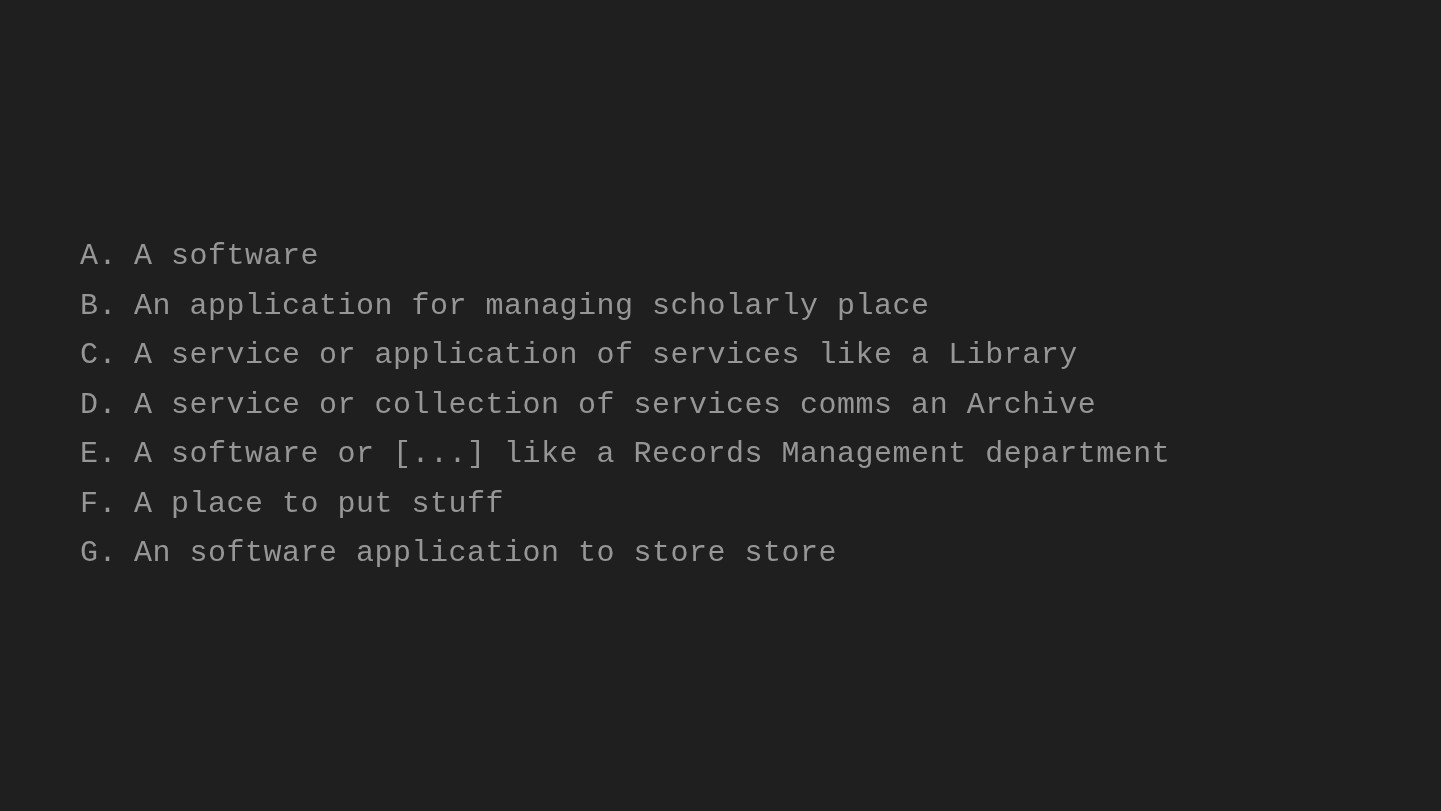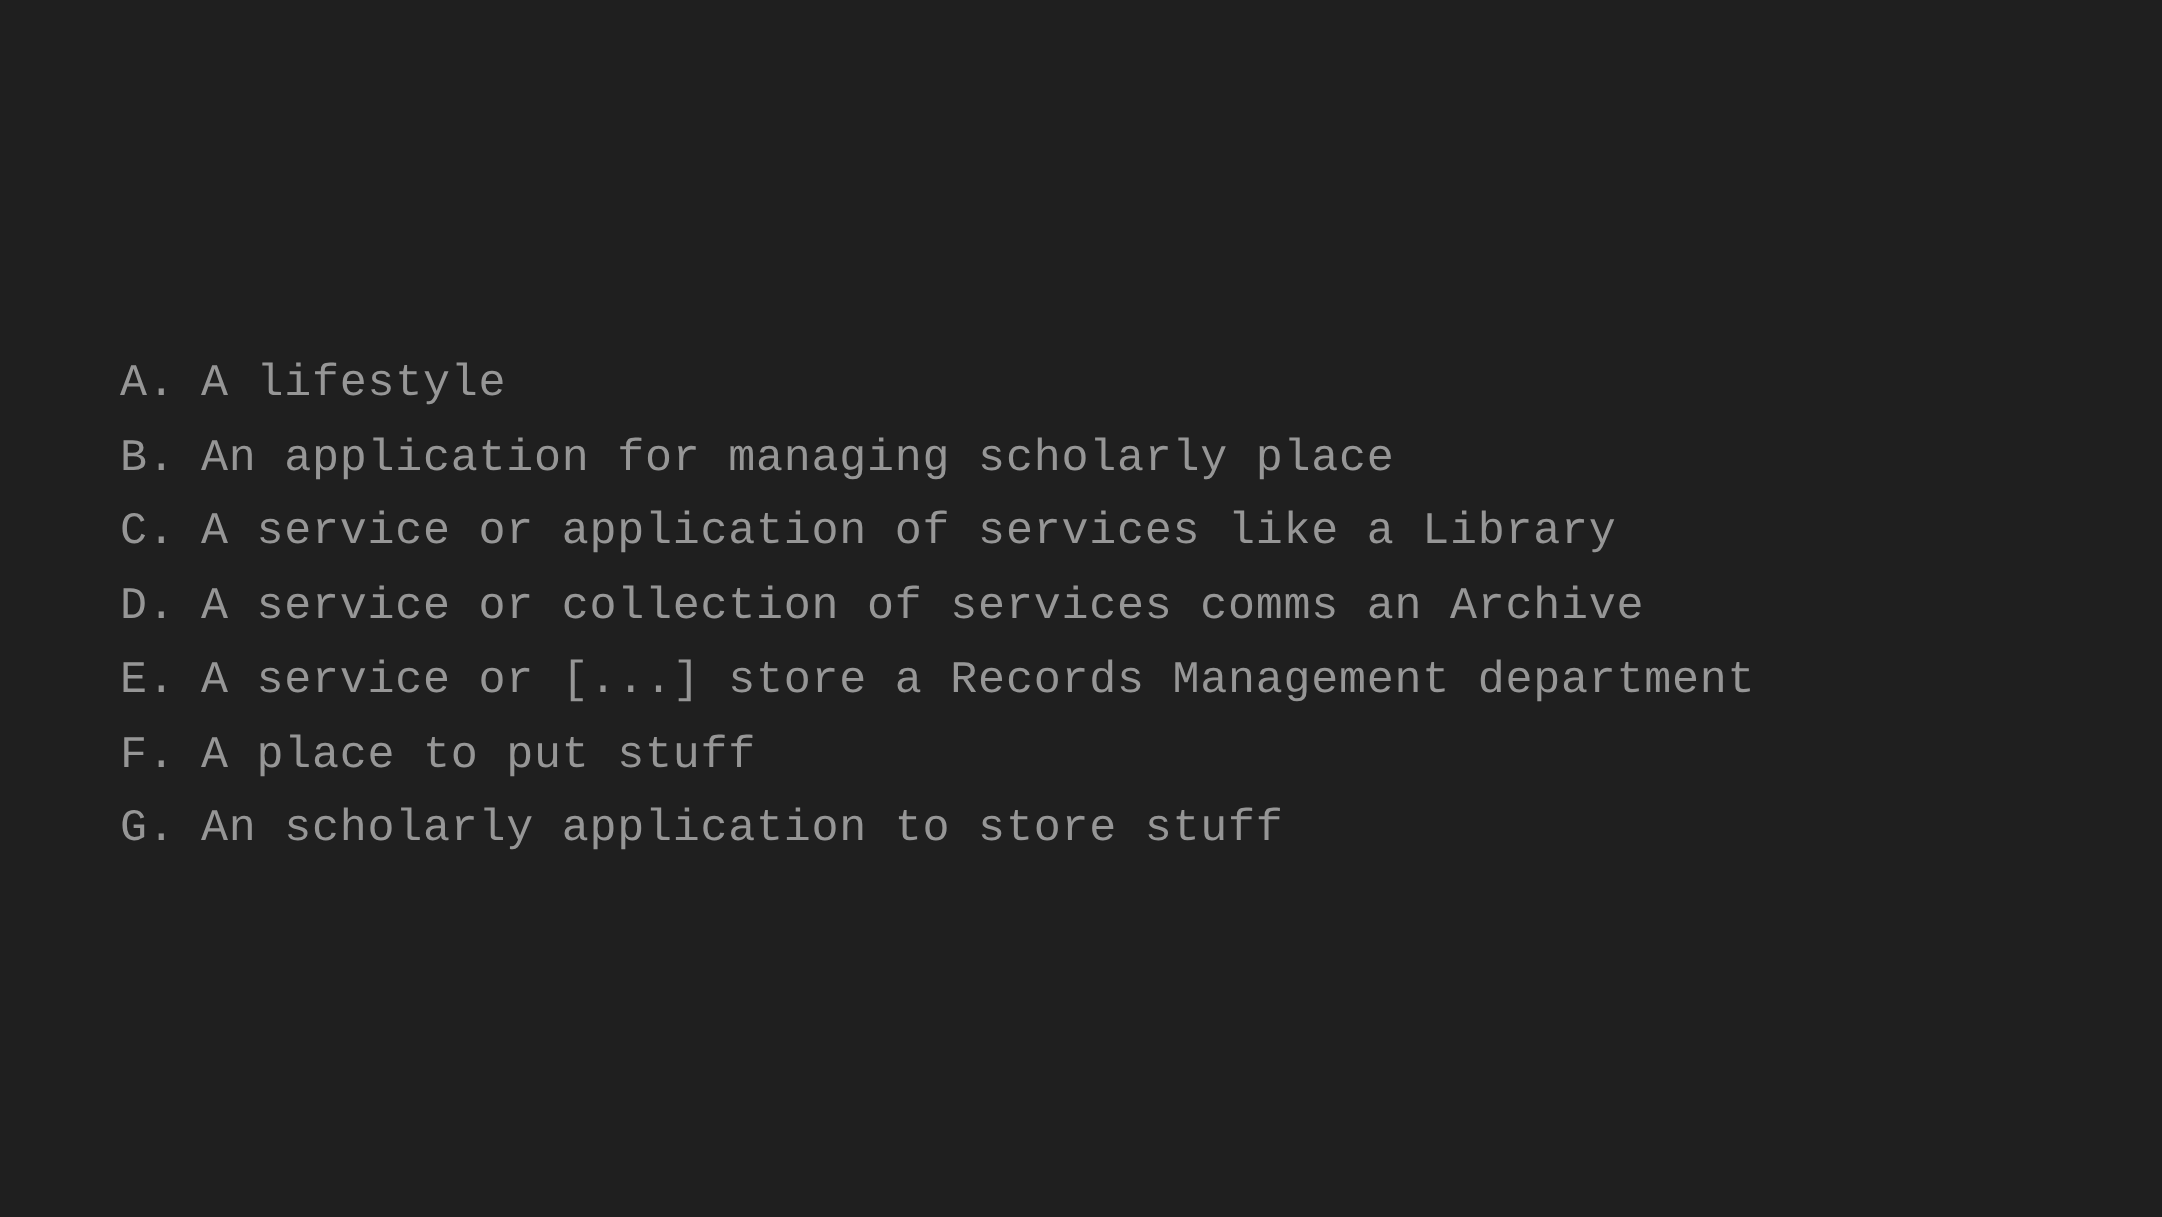--- a/index.html
+++ b/index.html
@@ -35,39 +35,39 @@
     .content {
       flex: 1;
     }
   </style>
 </head>
 <body>
 
 <div class="list">
   <div class="list-item">
     <span class="marker">A.</span>
-    <span class="content">A lifestyle</span>
+    <span class="content">A software</span>
   </div>
   <div class="list-item">
     <span class="marker">B.</span>
     <span class="content">An application for managing scholarly place</span>
   </div>
   <div class="list-item">
     <span class="marker">C.</span>
     <span class="content">A service or application of services like a Library</span>
   </div>
   <div class="list-item">
     <span class="marker">D.</span>
     <span class="content">A service or collection of services comms an Archive</span>
   </div>
   <div class="list-item">
     <span class="marker">E.</span>
-    <span class="content">A service or [...] store a Records Management department</span>
+    <span class="content">A software or [...] like a Records Management department</span>
   </div>
   <div class="list-item">
     <span class="marker">F.</span>
     <span class="content">A place to put stuff</span>
   </div>
   <div class="list-item">
     <span class="marker">G.</span>
-    <span class="content">An scholarly application to store stuff</span>
+    <span class="content">An software application to store store</span>
   </div>
 </div>
 
 </body></html>

